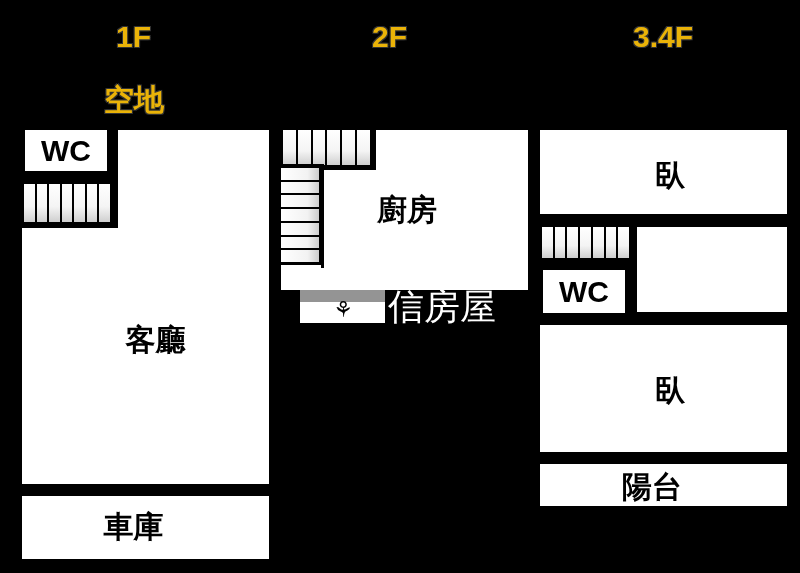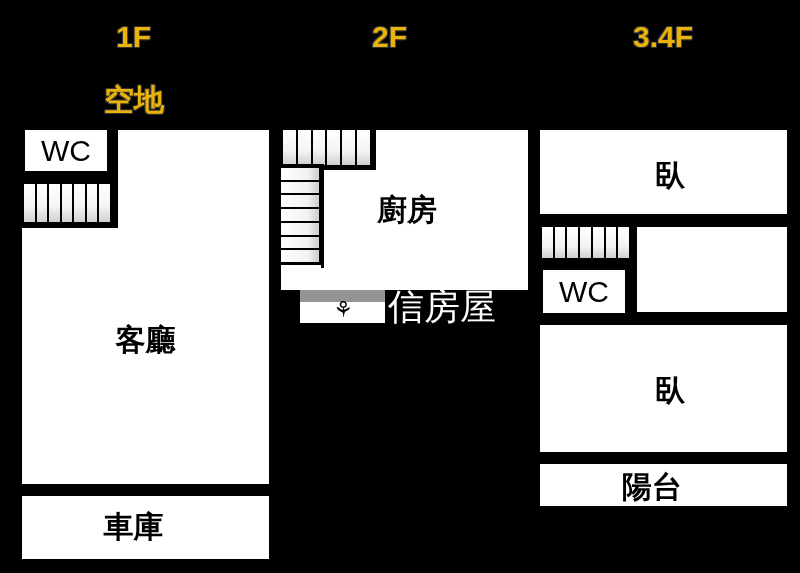--- a/index.html
+++ b/index.html
@@ -9,36 +9,36 @@
   .room { position:absolute; background:#fff; }
   .label { position:absolute; display:flex; align-items:center; justify-content:center;
            font-weight:bold; color:#000; font-family:"DejaVu Sans", sans-serif; }
   .hdr { position:absolute; color:#eab308; font-weight:bold; font-size:30px;
          font-family:"Liberation Sans", sans-serif;
          text-shadow: -1px -1px 0 #333, 1px -1px 0 #333, -1px 1px 0 #333, 1px 1px 0 #333; }
   .stair-h { position:absolute; display:flex; background:#000; gap:2px; padding:0 2px; box-sizing:border-box; }
   .stair-h span { flex:1; background:linear-gradient(to bottom,#fff 0%,#f4f4f4 60%,#cfcfcf 100%); }
   .stair-v { position:absolute; display:flex; flex-direction:column; background:#000; gap:2px; padding:2px 0; box-sizing:border-box; }
   .stair-v span { flex:1; background:linear-gradient(to right,#fff 0%,#f2f2f2 70%,#cccccc 100%); }
-  .wc { font-family:"Liberation Sans", sans-serif; font-weight:normal; font-size:30px; }
+  .wc { font-family:"Liberation Sans", sans-serif; font-weight:bold; font-size:30px; }
   .wm-text { position:absolute; color:#fff; font-size:36px; font-family:Liberation Mono, monospace; }
 </style>
 </head>
 <body>
 
 <div class="hdr" style="left:116px;top:20px;">1F</div>
 <div class="hdr" style="left:104px;top:80px;font-size:30px;text-align:center;">空地</div>
 <div class="hdr" style="left:372px;top:20px;">2F</div>
 <div class="hdr" style="left:633px;top:20px;">3.4F</div>
 
 <div>
 
   <div class="room" style="left:118px;top:130px;width:151px;height:100px;"></div>
   <div class="room" style="left:22px;top:225px;width:247px;height:259px;"></div>
-  <div class="label" style="left:22px;top:310px;width:247px;height:60px;font-size:30px;">客廳</div>
+  <div class="label" style="left:32px;top:310px;width:247px;height:60px;font-size:30px;">客廳</div>
 
   <div class="room" style="left:25px;top:130px;width:82px;height:41px;"></div>
   <div class="label wc" style="left:25px;top:130px;width:82px;height:41px;">WC</div>
 
   <div class="abs" style="left:18px;top:180px;width:100px;height:48px;background:#000;"></div>
   <div class="stair-h" style="left:22px;top:184px;width:90px;height:38px;">
     <span></span>
       <span></span>
       <span></span>
       <span></span>

